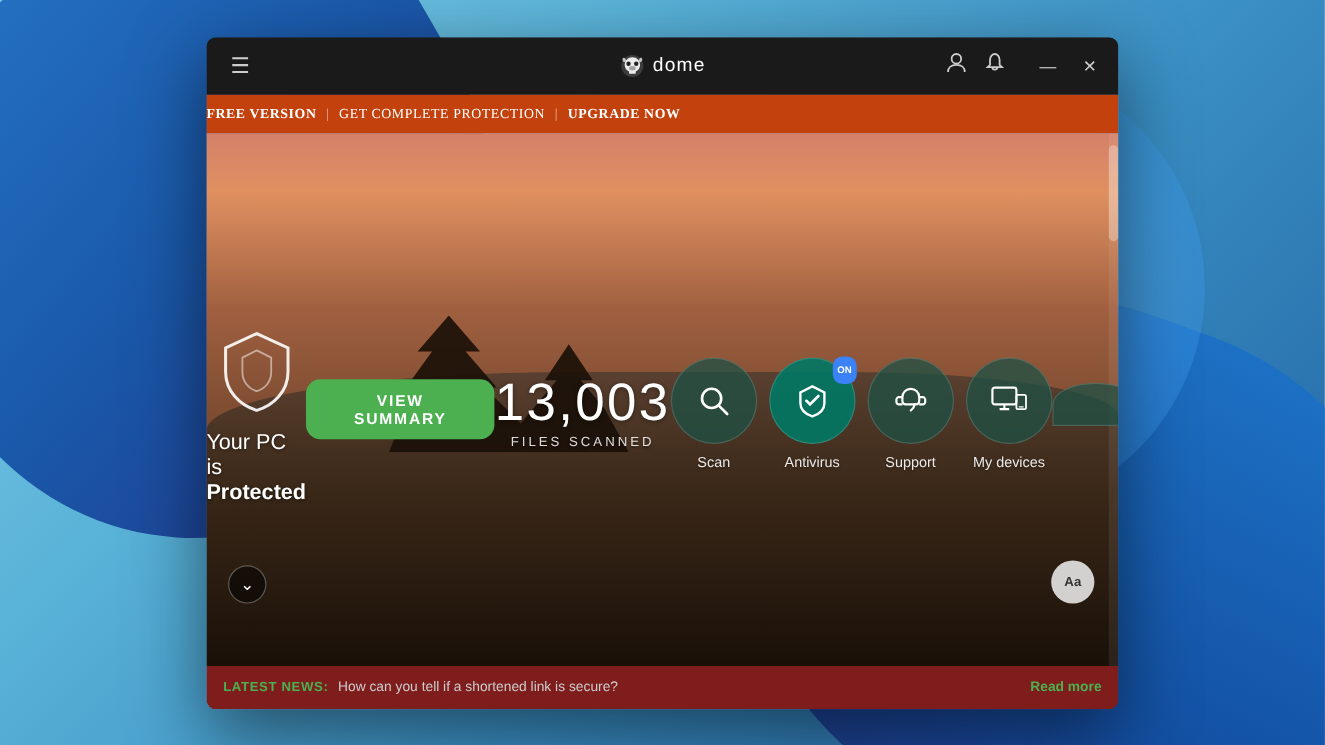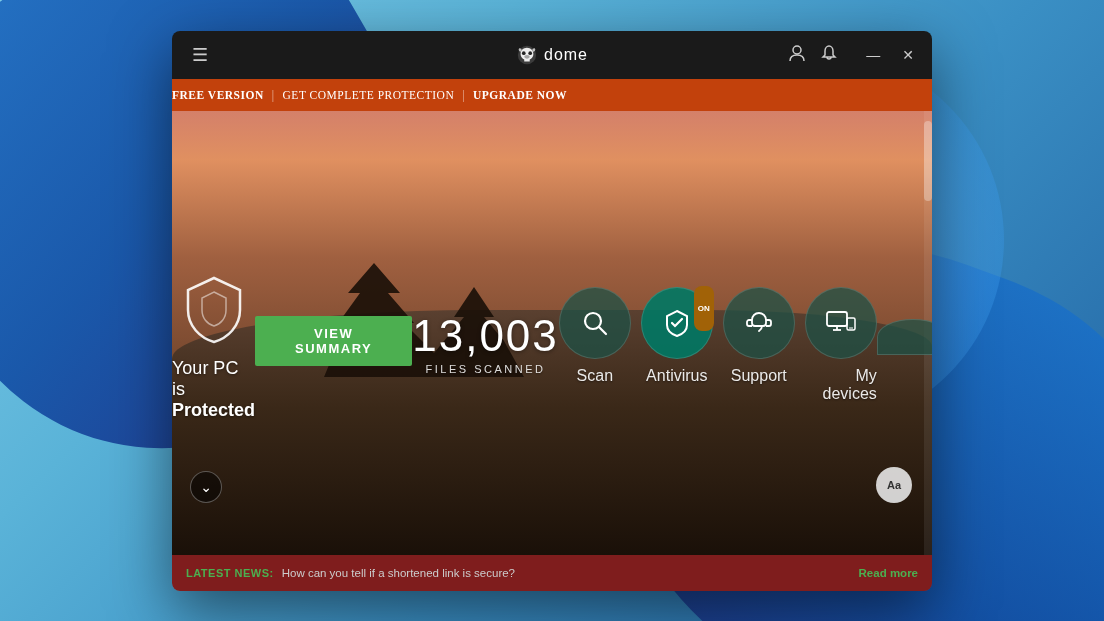--- a/index.html
+++ b/index.html
@@ -236,21 +236,21 @@
     .view-summary-btn {
       margin-top: 16px;
       background: #4caf50;
       color: white;
       border: none;
       padding: 10px 40px;
       font-size: 13px;
       font-weight: 600;
       letter-spacing: 1.5px;
       cursor: pointer;
-      border-radius: 2px;
+      border-radius: 12px;
       text-transform: uppercase;
     }
 
     
     .files-section {
       margin-top: 20px;
       text-align: center;
     }
     .files-count {
       color: white;
@@ -290,32 +290,31 @@
       align-items: center;
       justify-content: center;
       position: relative;
       border: 1px solid rgba(255,255,255,0.15);
     }
     .feature-icon-wrap.active {
       background: rgba(0, 120, 100, 0.9);
     }
     .feature-label {
       color: rgba(255,255,255,0.9);
-      font-size: 16px;
+      font-size: 12px;
       text-shadow: 0 1px 2px rgba(0,0,0,0.5);
-      text-align: right;
     }
     .on-badge {
       position: absolute;
       top: -2px; right: -2px;
-      background: #a16207;
+      background: #3b82f6;
       color: white;
       font-size: 8px;
       font-weight: 700;
-      padding: 18px 4px;
+      padding: 7px 4px;
       border-radius: 8px;
     }
 
     
     .scrollbar {
       position: absolute;
       right: 0; top: 0;
       width: 8px;
       height: 100%;
       background: rgba(255,255,255,0.08);

